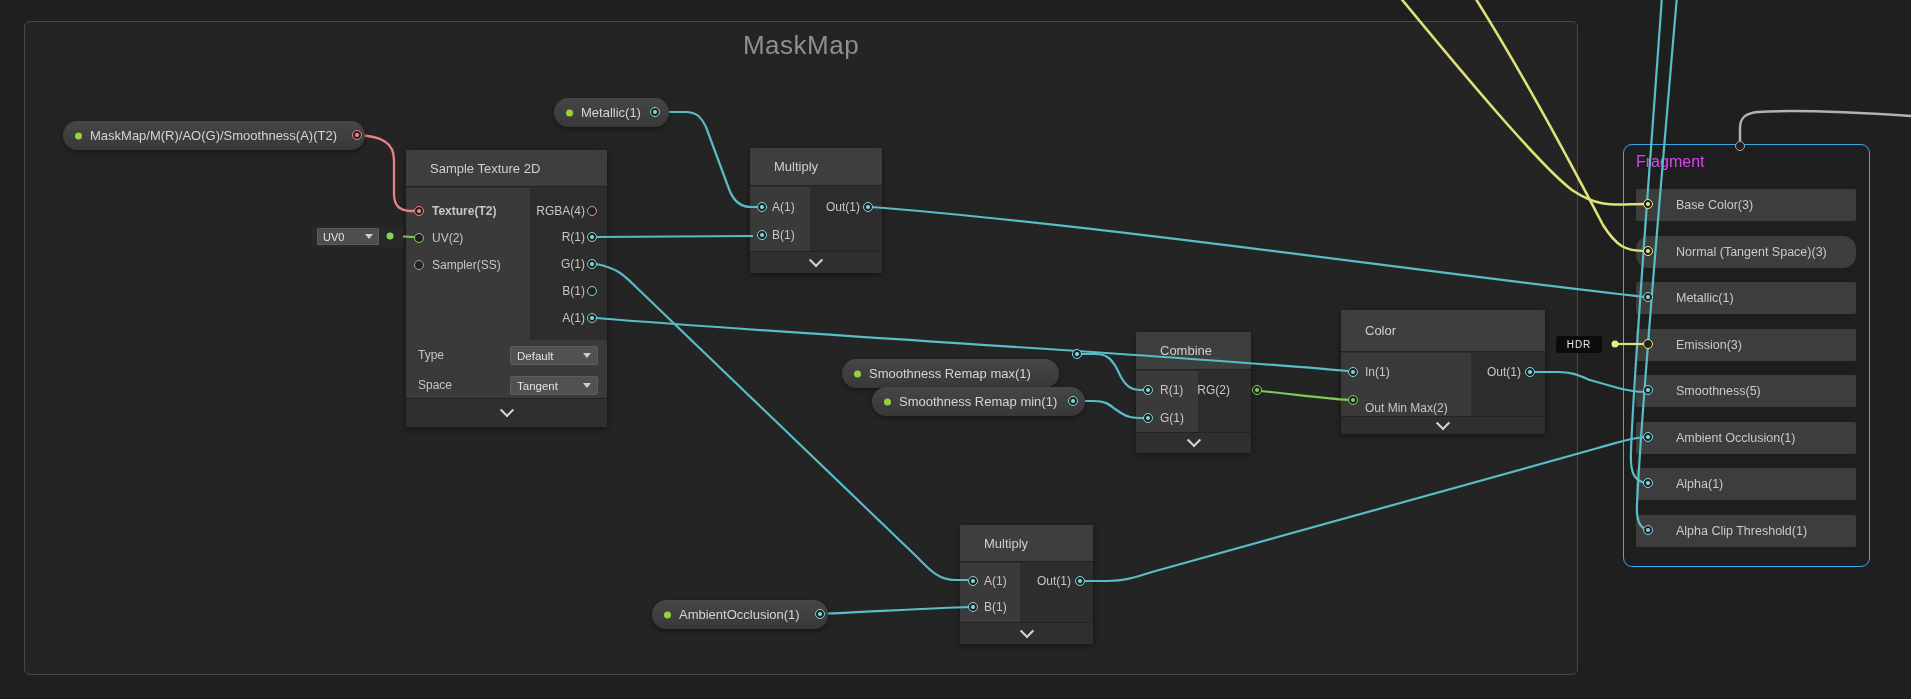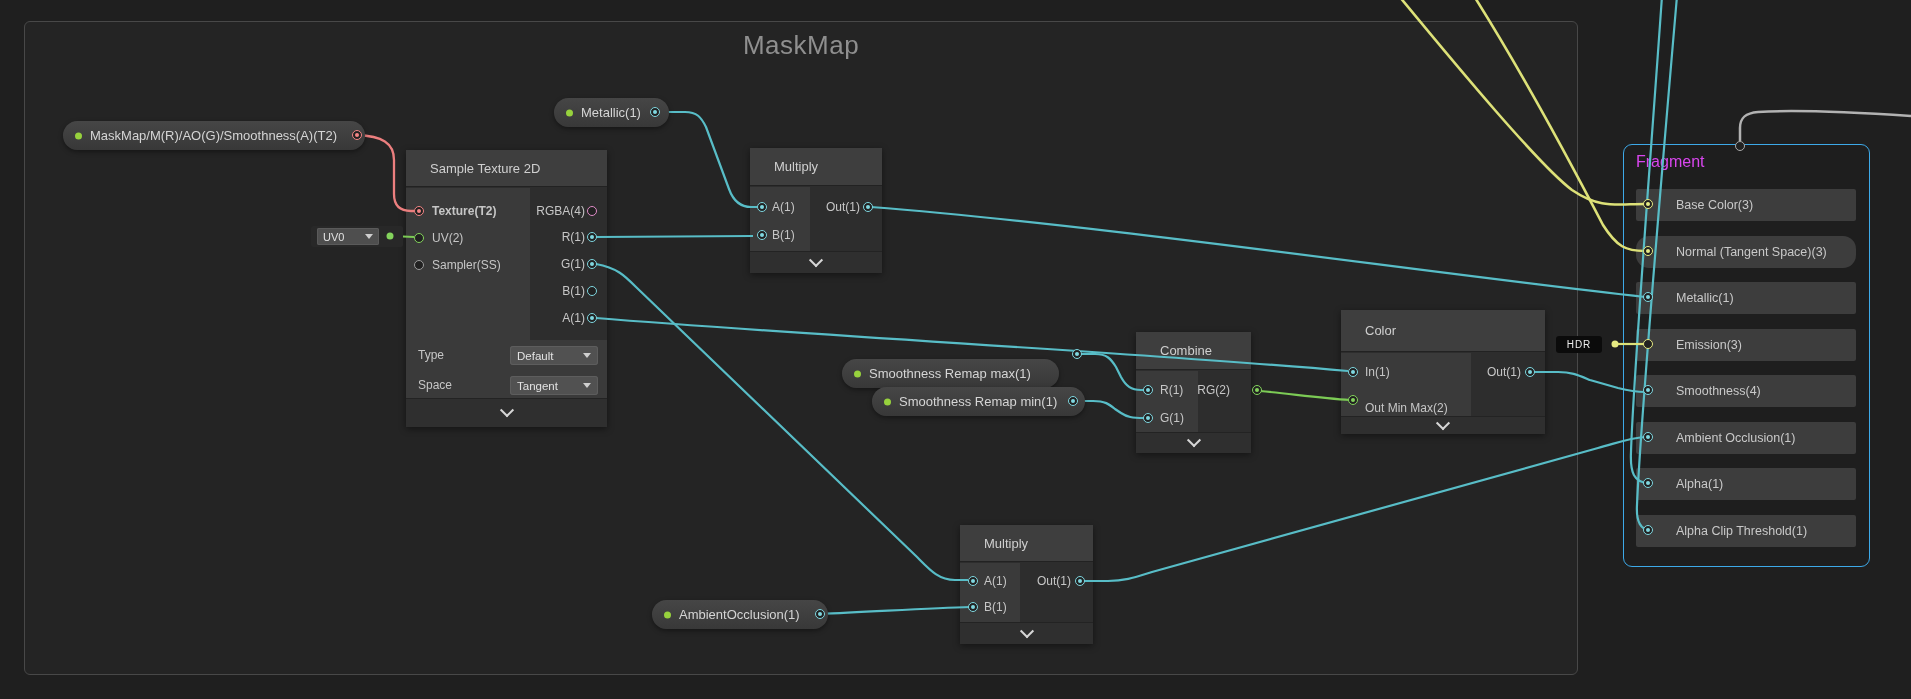--- a/index.html
+++ b/index.html
@@ -146,21 +146,21 @@
       <div class="frow" style="top:91px;border-radius:13px;">
           <span>Normal (Tangent Space)(3)</span>
         </div>
       <div class="frow" style="top:137px;">
           <span>Metallic(1)</span>
         </div>
       <div class="frow" style="top:184px;">
           <span>Emission(3)</span>
         </div>
       <div class="frow" style="top:230px;">
-          <span>Smoothness(4)</span>
+          <span>Smoothness(5)</span>
         </div>
       <div class="frow" style="top:277px;">
           <span>Ambient Occlusion(1)</span>
         </div>
       <div class="frow" style="top:323px;">
           <span>Alpha(1)</span>
         </div>
       <div class="frow" style="top:370px;">
           <span>Alpha Clip Threshold(1)</span>
         </div>

